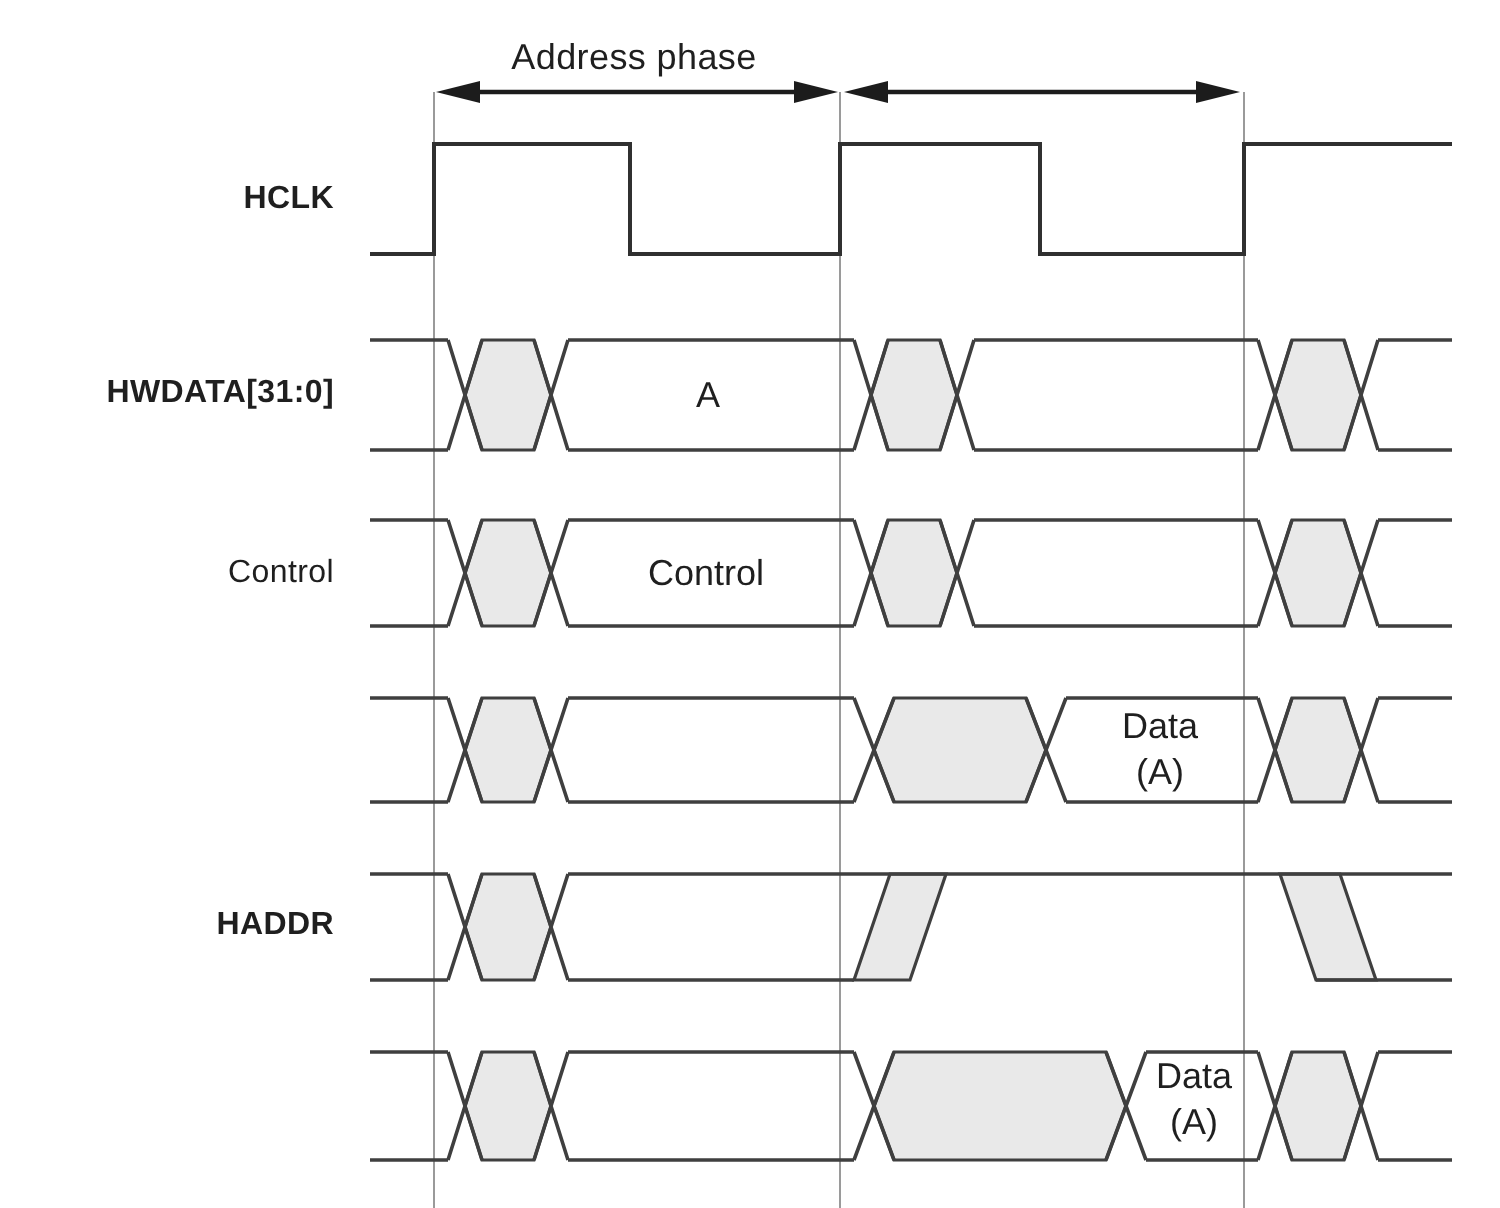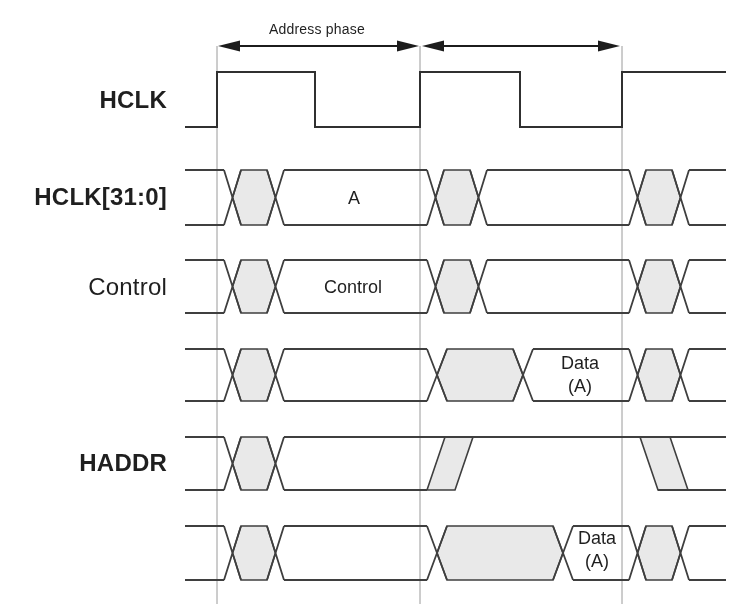--- a/index.html
+++ b/index.html
@@ -3,25 +3,25 @@
 <meta charset="utf-8">
 <style>
   html, body { margin:0; padding:0; background:#ffffff; }
   .stage {
     position:relative; width:750px; height:604px; background:#ffffff;
     font-family:"Liberation Sans", sans-serif; overflow:hidden;
   }
   .stage svg { position:absolute; left:0; top:0; }
   .txt { position:absolute; color:#1f1f1f; white-space:nowrap; }
   .phase-label {
-    transform:translate(-50%,-50%); font-size:14px; letter-spacing:0.2px;
+    transform:translate(-50%,-50%); font-size:18px; letter-spacing:0.2px;
   }
   .sig-name {
     right:583px; transform:translateY(-50%);
-    font-size:24px; font-weight:bold; letter-spacing:0.2px;
+    font-size:16px; font-weight:bold; letter-spacing:0.2px;
   }
   .sig-name.regular { font-weight:400; }
   .bus-value {
     transform:translate(-50%,-50%); font-size:18px; text-align:center;
     line-height:23px;
   }
   
   .guide  { stroke:#9a9a9a; stroke-width:1; fill:none; }
   .wave   { stroke:#3f3f3f; stroke-width:1.8; fill:none; }
   .clock  { stroke:#303030; stroke-width:2; fill:none; }
@@ -100,21 +100,21 @@
       <path class="wave" d="M185 526H224M185 580H224M284 526H427M284 580H427M573 526H629M573 580H629M689 526H726M689 580H726
         M224 526L241 580M224 580L241 526M267 526L284 580M267 580L284 526
         M427 526L447 580M427 580L447 526M553 526L573 580M553 580L573 526
         M629 526L646 580M629 580L646 526M672 526L689 580M672 580L689 526"></path>
     </g>
   </svg>
 
   <div class="txt phase-label" style="left:317px; top:29px;">Address phase</div>
 
   <div class="txt sig-name" style="top:100px;">HCLK</div>
-  <div class="txt sig-name" style="top:197px;">HCLK[31:0]</div>
+  <div class="txt sig-name" style="top:197px;">HWDATA[31:0]</div>
   <div class="txt sig-name regular" style="top:287px;">Control</div>
   <div class="txt sig-name" style="top:463px;">HADDR</div>
 
   <div class="txt bus-value" style="left:354px; top:198px;">A</div>
   <div class="txt bus-value" style="left:353px; top:287px;">Control</div>
   <div class="txt bus-value" style="left:580px; top:375px;">
     <span style="display:block;">Data</span>
     <span style="display:block;">(A)</span>
   </div>
   <div class="txt bus-value" style="left:597px; top:550px;">

